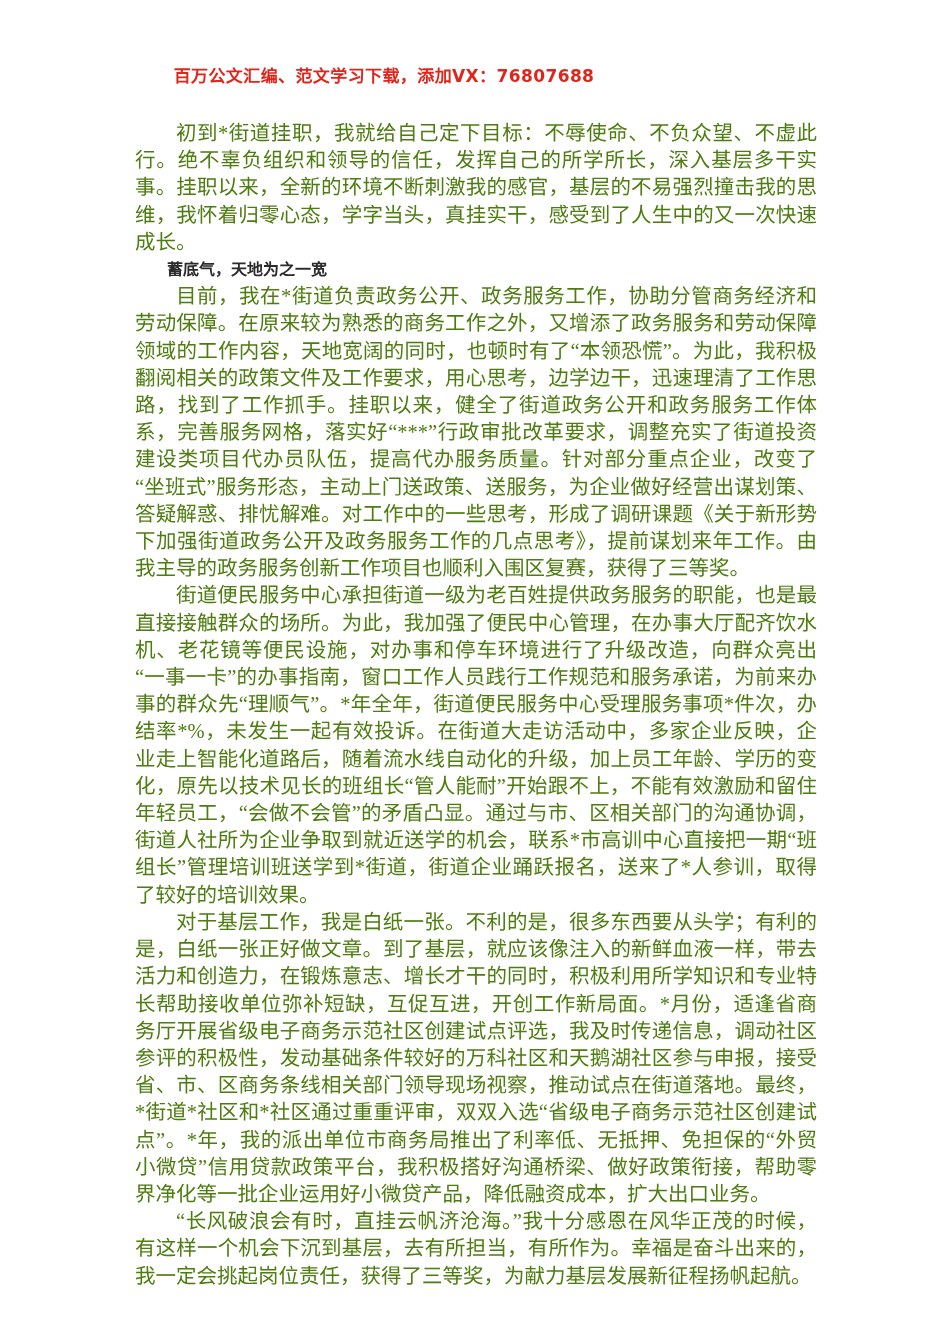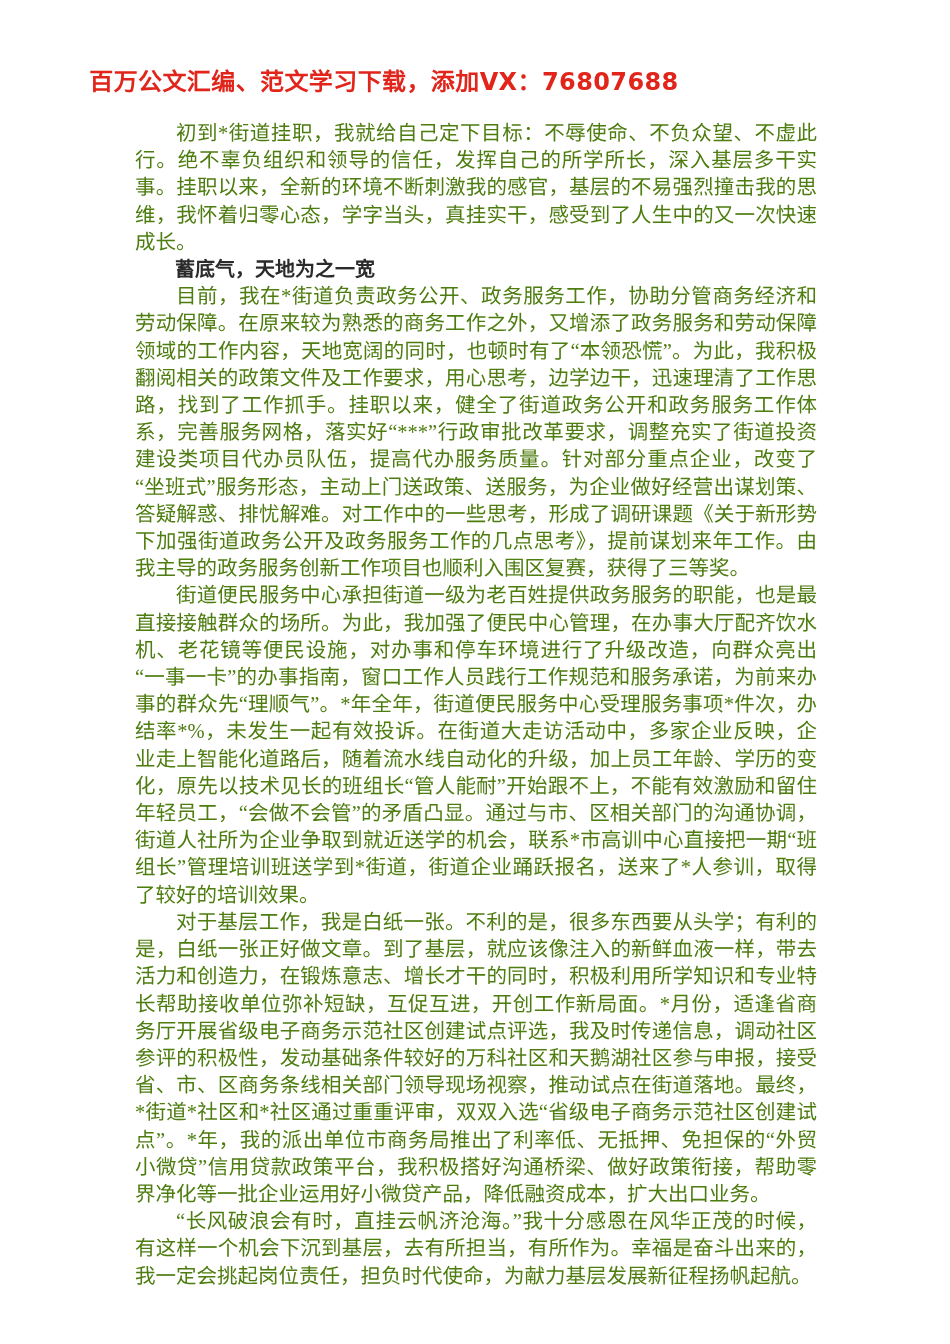--- a/index.html
+++ b/index.html
@@ -19,21 +19,21 @@
   }
   .promo-header {
     position: absolute;
     left: 0;
     top: 62px;
     width: 768px;
     text-align: center;
     color: #e1251b;
     font-family: "DejaVu Sans", "Liberation Sans", sans-serif;
     font-weight: bold;
-    font-size: 24px;
+    font-size: 17px;
     letter-spacing: 0.4px;
     white-space: nowrap;
   }
   .doc-body {
     position: absolute;
     left: 135px;
     top: 120px;
     width: 682px;
   }
   .para {
@@ -41,21 +41,21 @@
     font-size: 20.5px;
     line-height: 27.2px;
     color: #4d7c0f;
     text-align: justify;
     text-justify: inter-ideograph;
     text-indent: 2em;
     font-family: Liberation Serif, serif;
   }
   .heading {
     margin: 0;
-    font-size: 20px;
+    font-size: 16px;
     line-height: 27.2px;
     color: #2b2b2b;
     font-weight: bold;
     text-indent: 2em;
     text-align: left;
     font-family: "DejaVu Sans", "Liberation Sans", sans-serif;
   }
 </style>
 </head>
 <body>
@@ -63,16 +63,16 @@
 <div class="page">
 
   <div class="promo-header" style="color: rgb(225, 37, 27);">百万公文汇编、范文学习下载，添加VX：76807688</div>
 
   <div class="doc-body">
       <p class="para">初到*街道挂职，我就给自己定下目标：不辱使命、不负众望、不虚此行。绝不辜负组织和领导的信任，发挥自己的所学所长，深入基层多干实事。挂职以来，全新的环境不断刺激我的感官，基层的不易强烈撞击我的思维，我怀着归零心态，学字当头，真挂实干，感受到了人生中的又一次快速成长。</p>
       <p class="heading">蓄底气，天地为之一宽</p>
       <p class="para">目前，我在*街道负责政务公开、政务服务工作，协助分管商务经济和劳动保障。在原来较为熟悉的商务工作之外，又增添了政务服务和劳动保障领域的工作内容，天地宽阔的同时，也顿时有了“本领恐慌”。为此，我积极翻阅相关的政策文件及工作要求，用心思考，边学边干，迅速理清了工作思路，找到了工作抓手。挂职以来，健全了街道政务公开和政务服务工作体系，完善服务网格，落实好“***”行政审批改革要求，调整充实了街道投资建设类项目代办员队伍，提高代办服务质量。针对部分重点企业，改变了“坐班式”服务形态，主动上门送政策、送服务，为企业做好经营出谋划策、答疑解惑、排忧解难。对工作中的一些思考，形成了调研课题《关于新形势下加强街道政务公开及政务服务工作的几点思考》，提前谋划来年工作。由我主导的政务服务创新工作项目也顺利入围区复赛，获得了三等奖。</p>
       <p class="para">街道便民服务中心承担街道一级为老百姓提供政务服务的职能，也是最直接接触群众的场所。为此，我加强了便民中心管理，在办事大厅配齐饮水机、老花镜等便民设施，对办事和停车环境进行了升级改造，向群众亮出“一事一卡”的办事指南，窗口工作人员践行工作规范和服务承诺，为前来办事的群众先“理顺气”。*年全年，街道便民服务中心受理服务事项*件次，办结率*%，未发生一起有效投诉。在街道大走访活动中，多家企业反映，企业走上智能化道路后，随着流水线自动化的升级，加上员工年龄、学历的变化，原先以技术见长的班组长“管人能耐”开始跟不上，不能有效激励和留住年轻员工，“会做不会管”的矛盾凸显。通过与市、区相关部门的沟通协调，街道人社所为企业争取到就近送学的机会，联系*市高训中心直接把一期“班组长”管理培训班送学到*街道，街道企业踊跃报名，送来了*人参训，取得了较好的培训效果。</p>
       <p class="para">对于基层工作，我是白纸一张。不利的是，很多东西要从头学；有利的是，白纸一张正好做文章。到了基层，就应该像注入的新鲜血液一样，带去活力和创造力，在锻炼意志、增长才干的同时，积极利用所学知识和专业特长帮助接收单位弥补短缺，互促互进，开创工作新局面。*月份，适逢省商务厅开展省级电子商务示范社区创建试点评选，我及时传递信息，调动社区参评的积极性，发动基础条件较好的万科社区和天鹅湖社区参与申报，接受省、市、区商务条线相关部门领导现场视察，推动试点在街道落地。最终，*街道*社区和*社区通过重重评审，双双入选“省级电子商务示范社区创建试点”。*年，我的派出单位市商务局推出了利率低、无抵押、免担保的“外贸小微贷”信用贷款政策平台，我积极搭好沟通桥梁、做好政策衔接，帮助零界净化等一批企业运用好小微贷产品，降低融资成本，扩大出口业务。</p>
-      <p class="para">“长风破浪会有时，直挂云帆济沧海。”我十分感恩在风华正茂的时候，有这样一个机会下沉到基层，去有所担当，有所作为。幸福是奋斗出来的，我一定会挑起岗位责任，担负时代使命，为献力基层发展新征程扬帆起航。</p>
+      <p class="para">“长风破浪会有时，直挂云帆济沧海。”我十分感恩在风华正茂的时候，有这样一个机会下沉到基层，去有所担当，有所作为。幸福是奋斗出来的，我一定会挑起岗位责任，获得了三等奖，为献力基层发展新征程扬帆起航。</p>
     </div>
 
 </div>
 
 </body></html>

